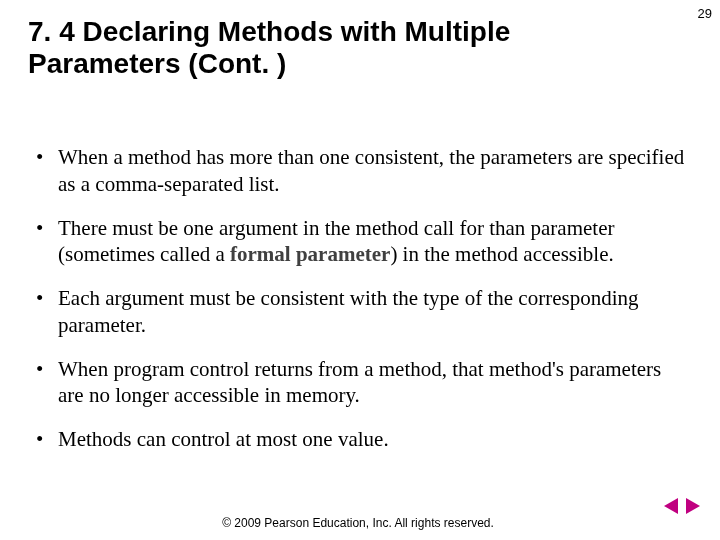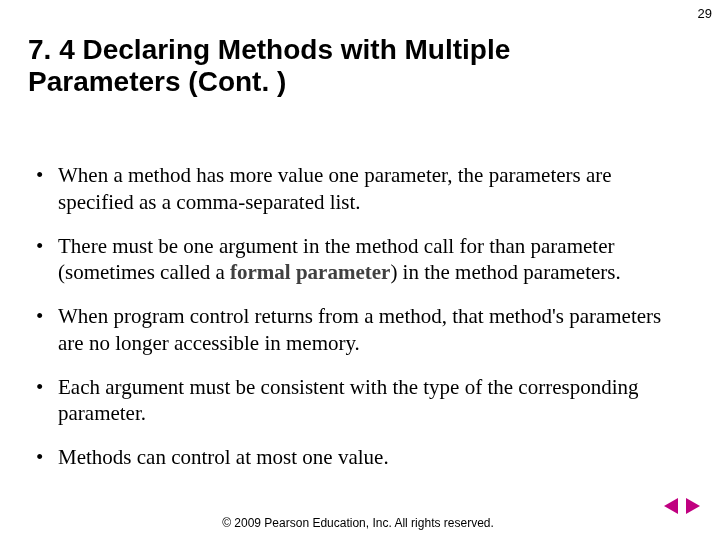--- a/index.html
+++ b/index.html
@@ -1,17 +1,17 @@
 <!DOCTYPE html>
 <html><head>
 <meta charset="utf-8">
 <style>
   * { margin: 0; padding: 0; box-sizing: border-box; }
   html, body { width: 720px; height: 540px; background: #fff; font-family: "Times New Roman", Times, serif; color: #000; }
-  .slide { position: relative; width: 720px; height: 540px; padding: 26px 28px 0 28px; }
+  .slide { position: relative; width: 720px; height: 540px; padding: 8px 28px 0 28px; }
   .page-num { position: absolute; top: 6px; right: 8px; font-family: Arial, Helvetica, sans-serif; font-size: 13px; color: #000; }
   .title { font-family: Arial, Helvetica, sans-serif; font-weight: bold; font-size: 28px; line-height: 1.15; color: #000; margin-top: 8px; margin-bottom: 64px; max-width: 560px; }
   .bullets { list-style: none; padding-left: 26px; }
   .bullets > li { position: relative; font-size: 21px; line-height: 1.25; margin-bottom: 18px; padding-left: 4px; }
   .bullets > li::before { content: "•"; position: absolute; left: -18px; top: 0; font-size: 21px; }
   .formal { color: #404040; font-weight: bold; }
   .footer { position: absolute; right: 10px; bottom: 10px; width: 700px; }
   .nav { text-align: right; margin-bottom: 2px; padding-right: 8px; }
   .nav .tri { display: inline-block; width: 0; height: 0; border-top: 8px solid transparent; border-bottom: 8px solid transparent; margin: 0 2px; vertical-align: middle; cursor: pointer; }
   .tri-left { border-right: 14px solid #c00080; }
@@ -19,26 +19,26 @@
   .copyright { text-align: center; font-family: Arial, Helvetica, sans-serif; font-size: 12px; color: #000; padding-right: 4px; }
 </style>
 </head>
 <body>
 
 <div class="slide">
   <div class="page-num">29</div>
   <h1 class="title">7. 4  Declaring Methods with Multiple Parameters (Cont. )</h1>
 
   <ul class="bullets">
-    <li><span>When a method has more value one parameter, the parameters are specified as a comma-separated list.</span></li>
+    <li><span>When a method has more than one consistent, the parameters are specified as a comma-separated list.</span></li>
     <li>
-      <span>There must be one argument in the method call for than parameter (sometimes called a </span><span class="formal">formal parameter</span><span>) in the method parameters.</span>
+      <span>There must be one argument in the method call for than parameter (sometimes called a </span><span class="formal">formal parameter</span><span>) in the method accessible.</span>
     </li>
+    <li><span>Each argument must be consistent with the type of the corresponding parameter.</span></li>
     <li><span>When program control returns from a method, that method's parameters are no longer accessible in memory.</span></li>
-    <li><span>Each argument must be consistent with the type of the corresponding parameter.</span></li>
     <li><span>Methods can control at most one value.</span></li>
   </ul>
 
   <div class="footer">
     <div class="nav">
       <span class="tri tri-left" title="previous-slide"></span>
       <span class="tri tri-right" title="next-slide"></span>
     </div>
     <div class="copyright">© 2009 Pearson Education, Inc.  All rights reserved.</div>
   </div>

